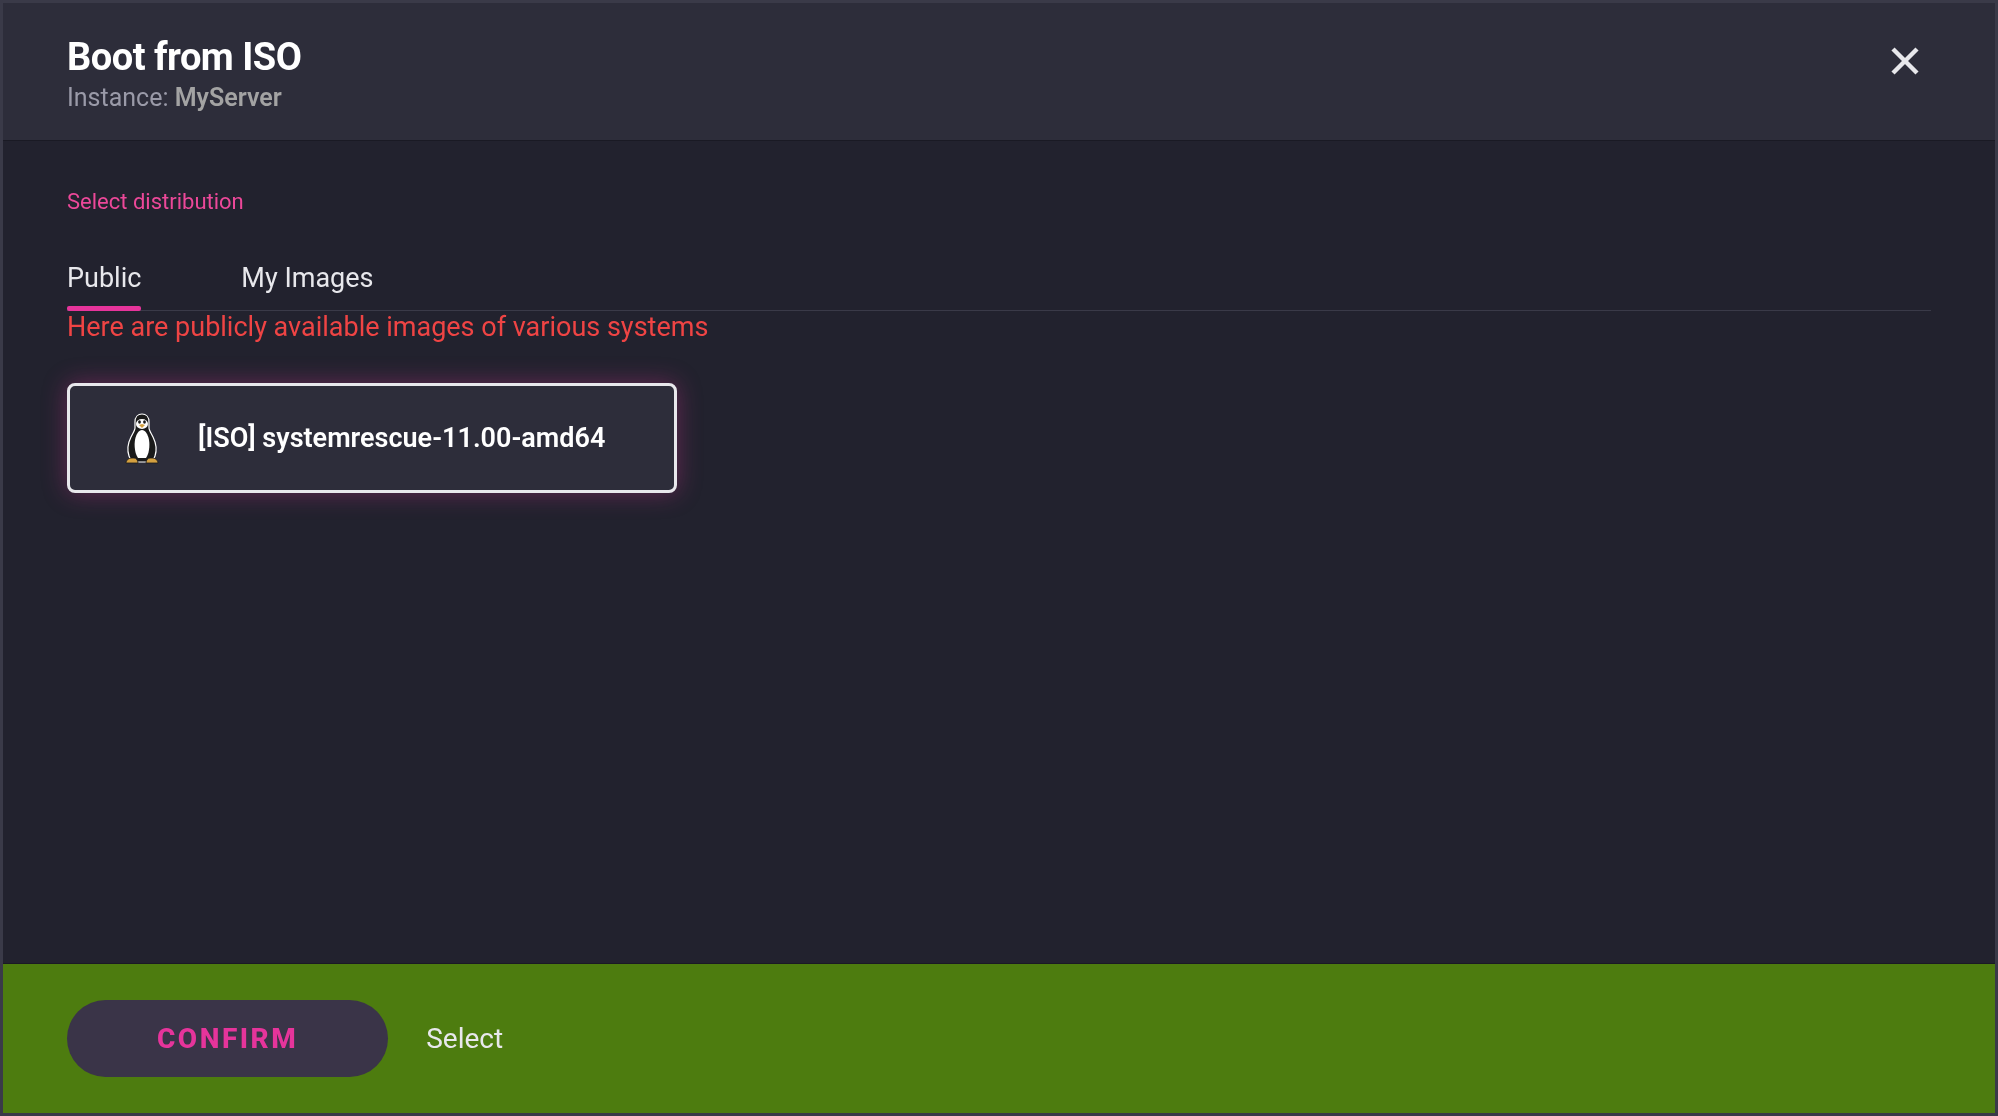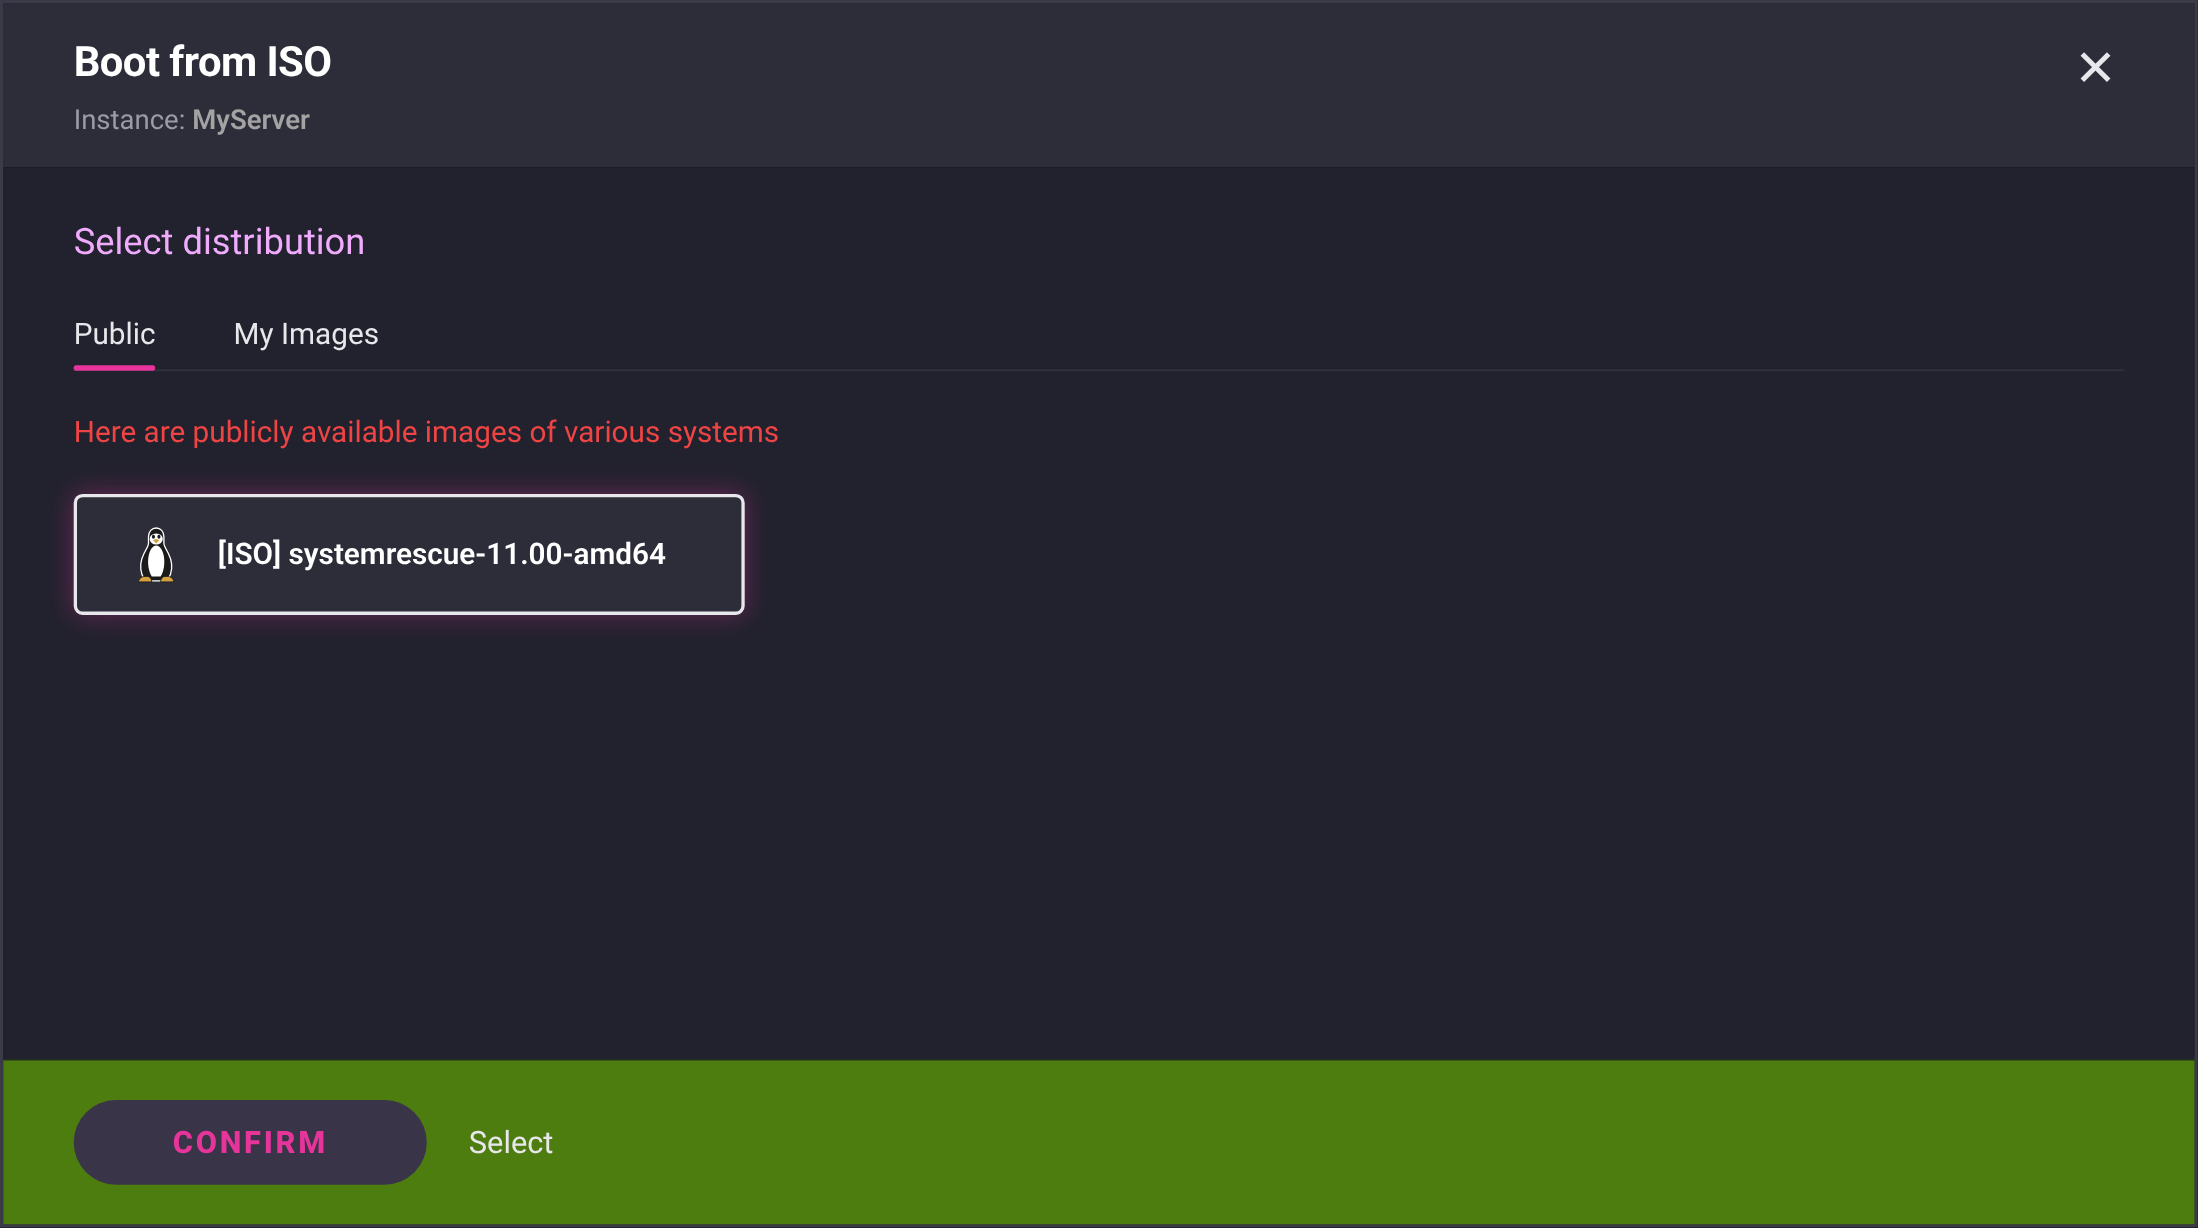--- a/index.html
+++ b/index.html
@@ -30,21 +30,21 @@
       padding: 32px 64px 28px 64px;
       display: flex;
       justify-content: space-between;
       align-items: flex-start;
       border-bottom: 1px solid #1a1a24;
     }
     
     .header-text {
       display: flex;
       flex-direction: column;
-      gap: 16px;
+      gap: 4px;
     }
     
     .modal-title {
       font-size: 38px;
       font-weight: 700;
       color: #ffffff;
       letter-spacing: -0.5px;
     }
     
     .modal-subtitle {
@@ -77,31 +77,30 @@
     }
     
     .modal-body {
       flex: 1;
       background-color: #22222e;
       padding: 48px 64px 32px 64px;
       overflow-y: auto;
     }
     
     .section-heading {
-      font-size: 33px;
-      font-weight: 400;
-      color: #f0abfc;
+      font-size: 22px;
+      font-weight: 400;
+      color: #ec4899;
       margin-bottom: 48px;
     }
     
     .tabs {
       display: flex;
-      gap: 71px;
+      gap: 100px;
       border-bottom: 1px solid #3a3a48;
-      margin-bottom: 40px;
     }
     
     .tab {
       font-size: 27px;
       color: #e8e8ec;
       padding-bottom: 16px;
       cursor: pointer;
       background: none;
       border: none;
       position: relative;

